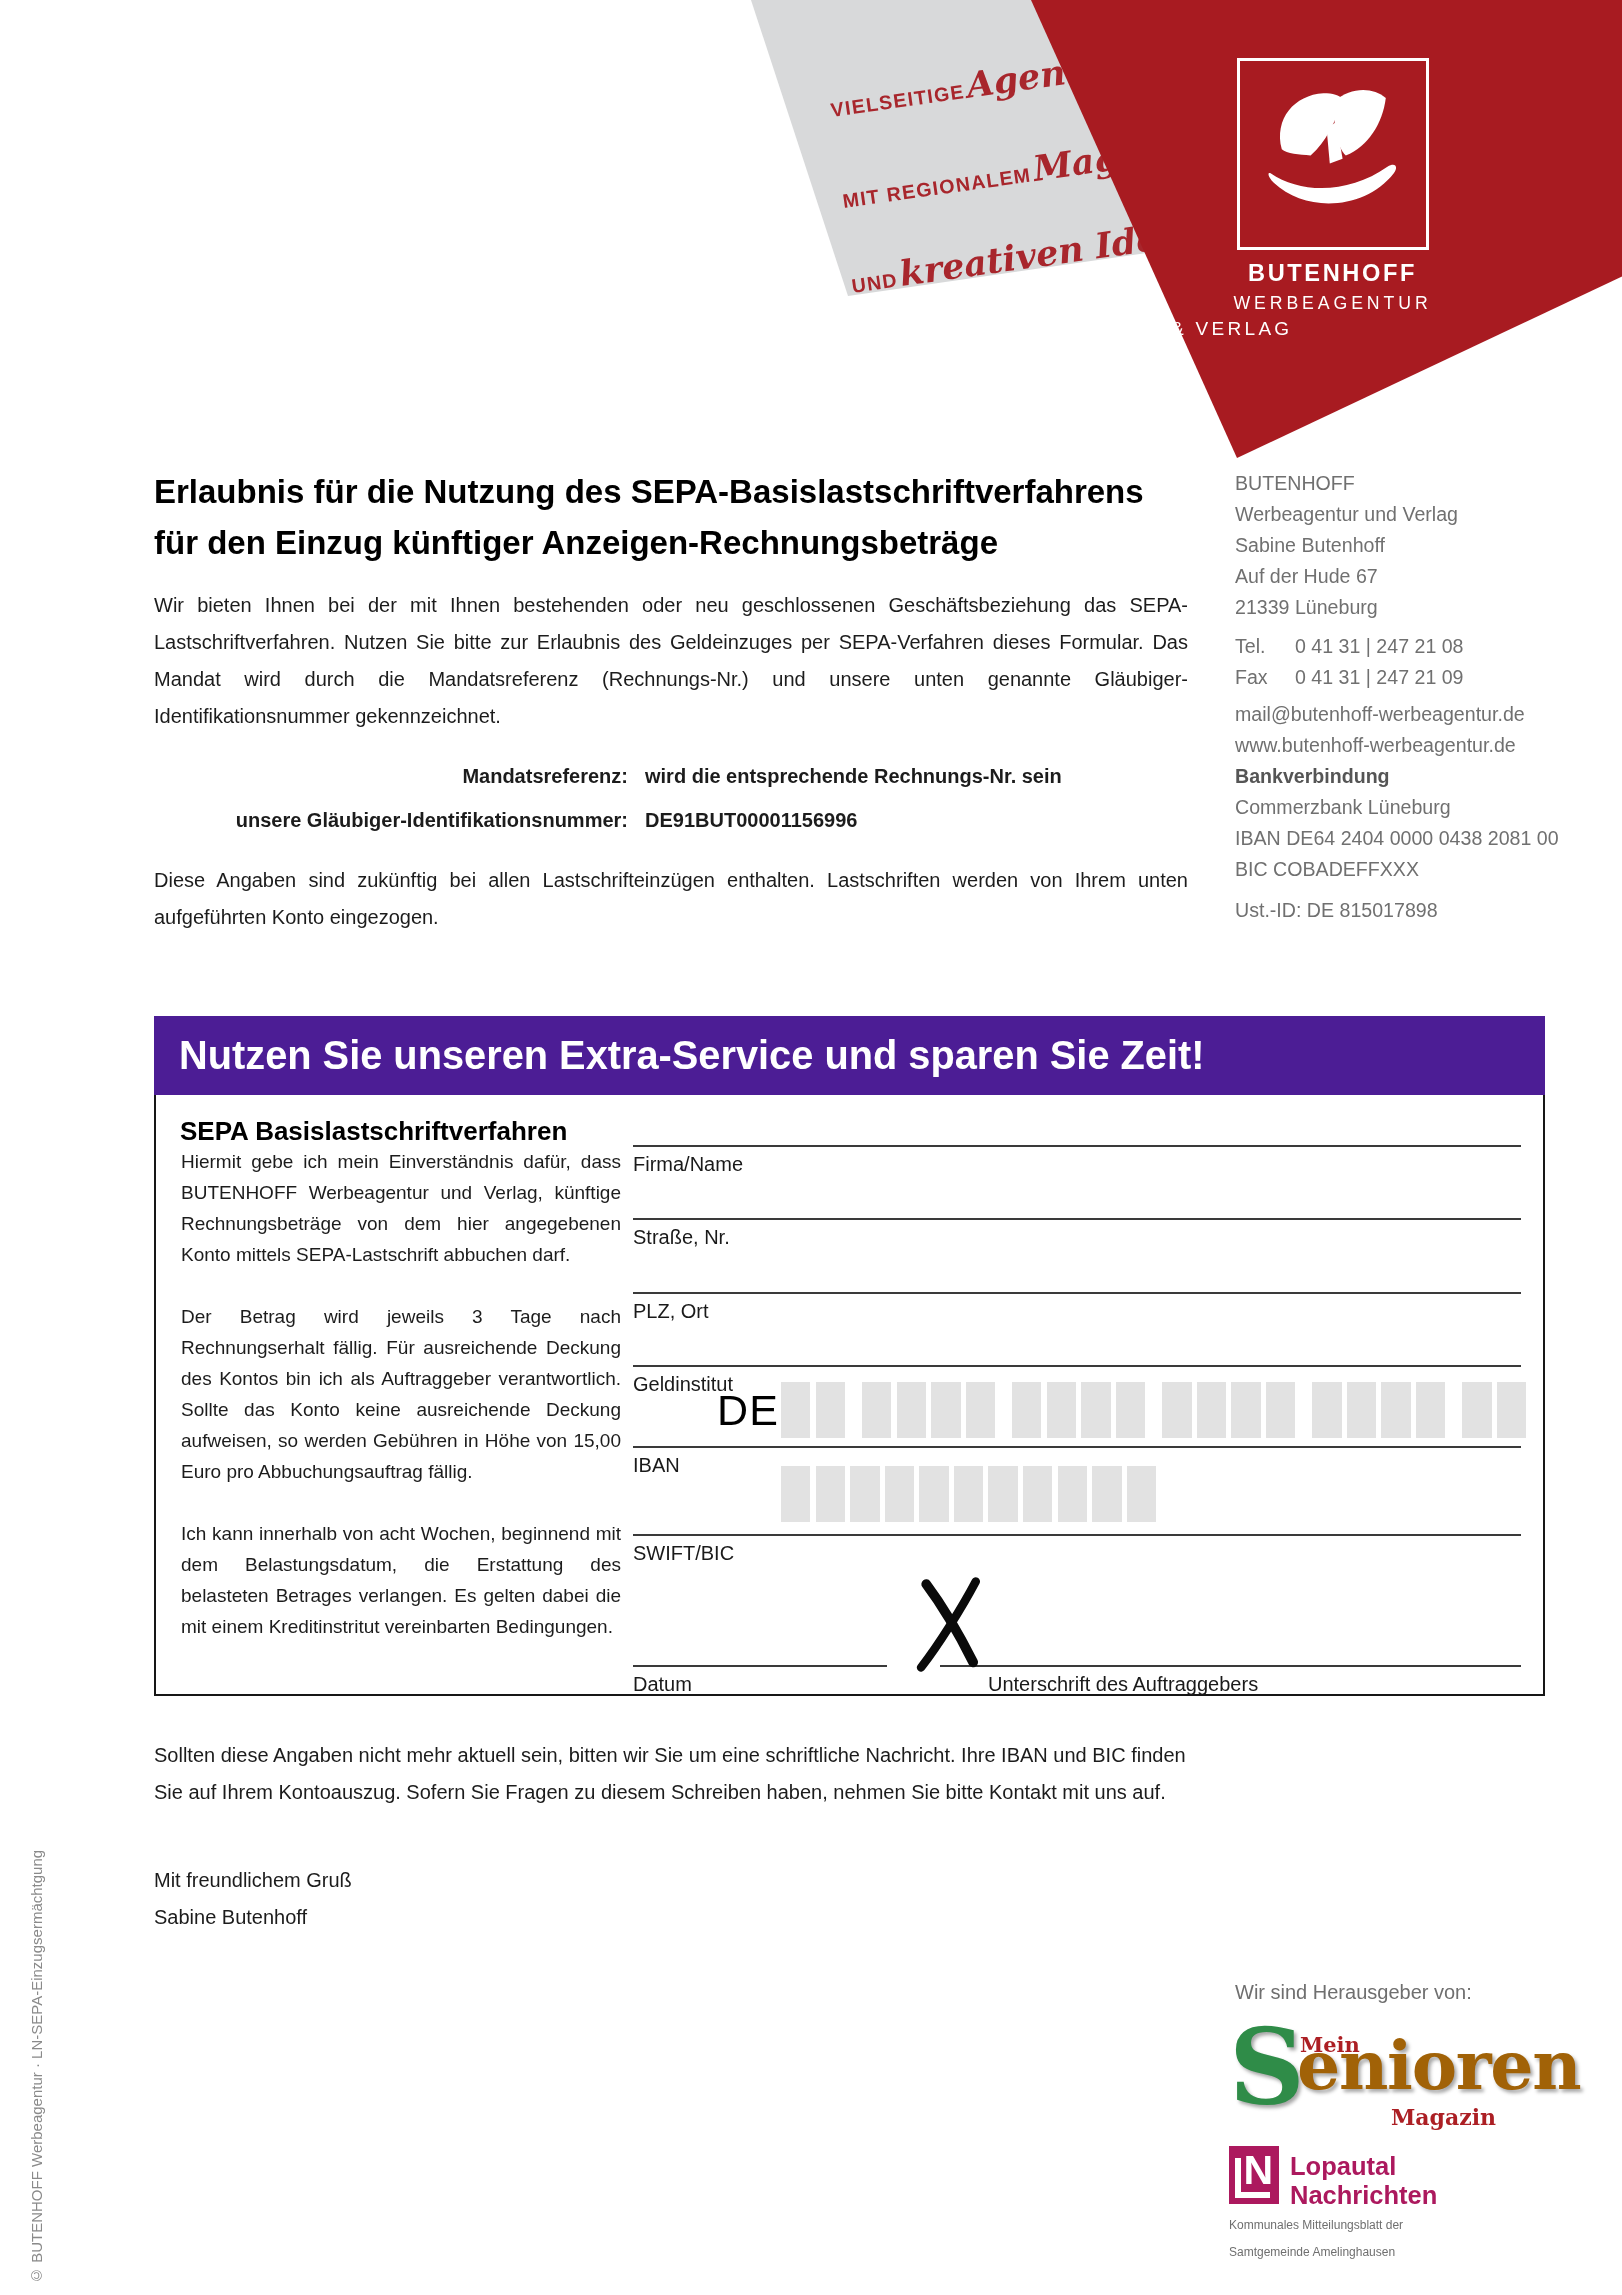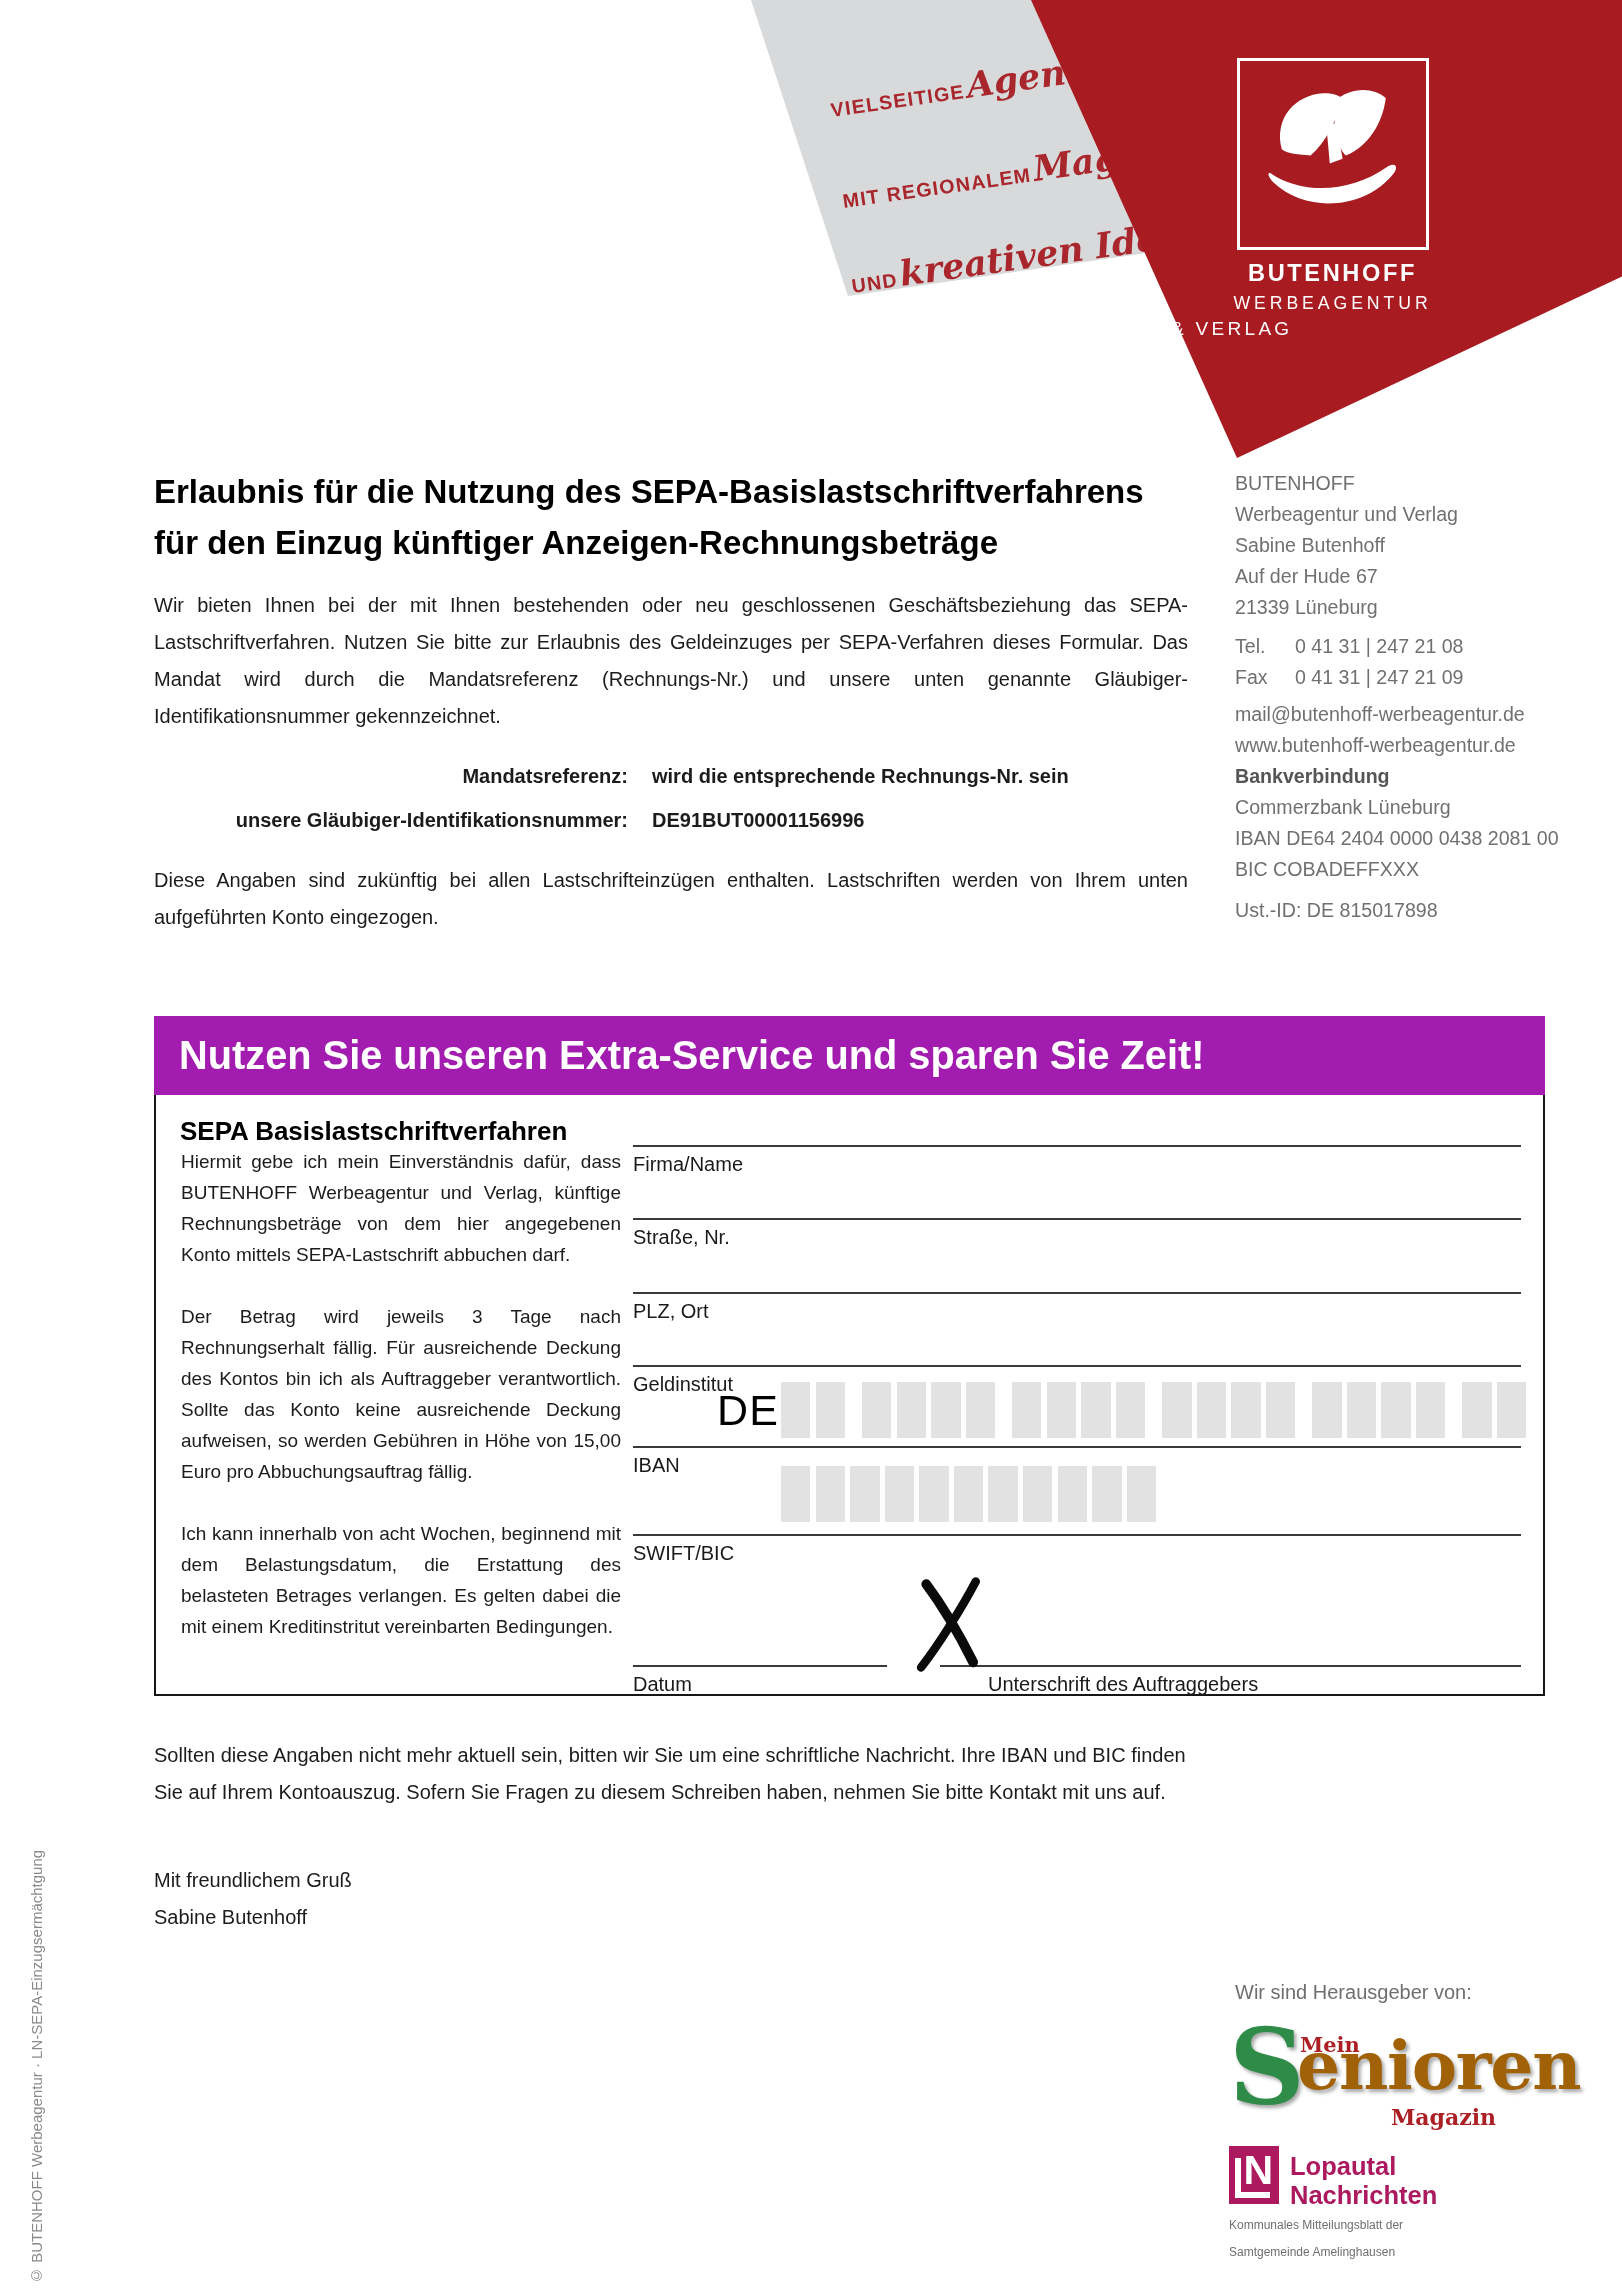--- a/index.html
+++ b/index.html
@@ -27,34 +27,34 @@
              color:#fff;font-size:17.7px;letter-spacing:3.9px;}
   .logo-sub2{position:absolute;left:1171px;top:318px;width:323px;text-align:left;
              color:#fff;font-size:19px;letter-spacing:3.3px;}
   
   .title{position:absolute;left:154px;top:466px;width:1060px;
          font-size:33px;font-weight:bold;color:#000;line-height:51px;}
   .intro{position:absolute;left:154px;top:587px;width:1034px;
          font-size:20px;line-height:37px;text-align:justify;}
   .mandate{position:absolute;left:154px;top:754px;width:1073px;
            font-size:20px;font-weight:bold;line-height:44px;
-           display:grid;grid-template-columns:474px 1fr;column-gap:24px;}
+           display:grid;grid-template-columns:474px 1fr;column-gap:17px;}
   .mandate .lab{text-align:right;}
   .note{position:absolute;left:154px;top:862px;width:1034px;
         font-size:20px;line-height:37px;text-align:justify;}
   
   .sidebar{position:absolute;left:1235px;top:468px;width:327px;color:#707070;font-size:19.6px;}
   .sidebar .blk{line-height:31px;}
   .telfax{display:grid;grid-template-columns:60px 1fr;line-height:31px;margin-top:7.9px;}
   .mailweb{line-height:31px;margin-top:6px;}
   .bank{line-height:31px;}
   .bank .bh{font-weight:bold;color:#555;}
   .vat{margin-top:14.4px;}
   
-  .svc{position:absolute;left:154px;top:1016px;width:1391px;height:80px;background:#a21caf;}
+  .svc{position:absolute;left:154px;top:1016px;width:1391px;height:80px;background:#4c1d95;}
   .svc span{position:absolute;left:25px;top:50%;transform:translateY(-52%) scaleX(.97);
             transform-origin:left center;color:#fff;font-weight:bold;font-size:41px;white-space:nowrap;}
   .formbox{position:absolute;left:154px;top:1095px;width:1391px;height:601px;
            border:2px solid #161616;border-top:none;box-sizing:border-box;background:#fff;}
   .form-h{position:absolute;left:180px;top:1116px;font-size:26px;font-weight:bold;color:#000;}
   .fcol{position:absolute;left:181px;top:1146px;width:440px;font-size:19px;line-height:31px;
         text-align:justify;}
   .fcol p{margin:0 0 31px 0;}
   .fline{position:absolute;height:0;border-top:2px solid #3a3a3a;}
   .flabel{position:absolute;font-size:20px;color:#1a1a1a;}

